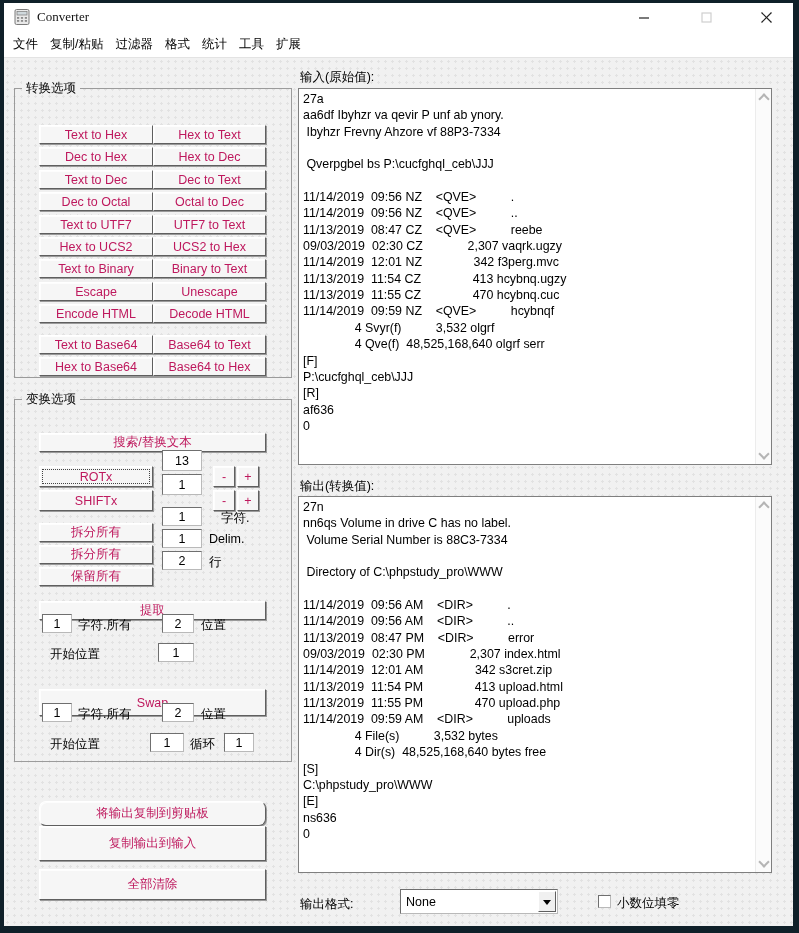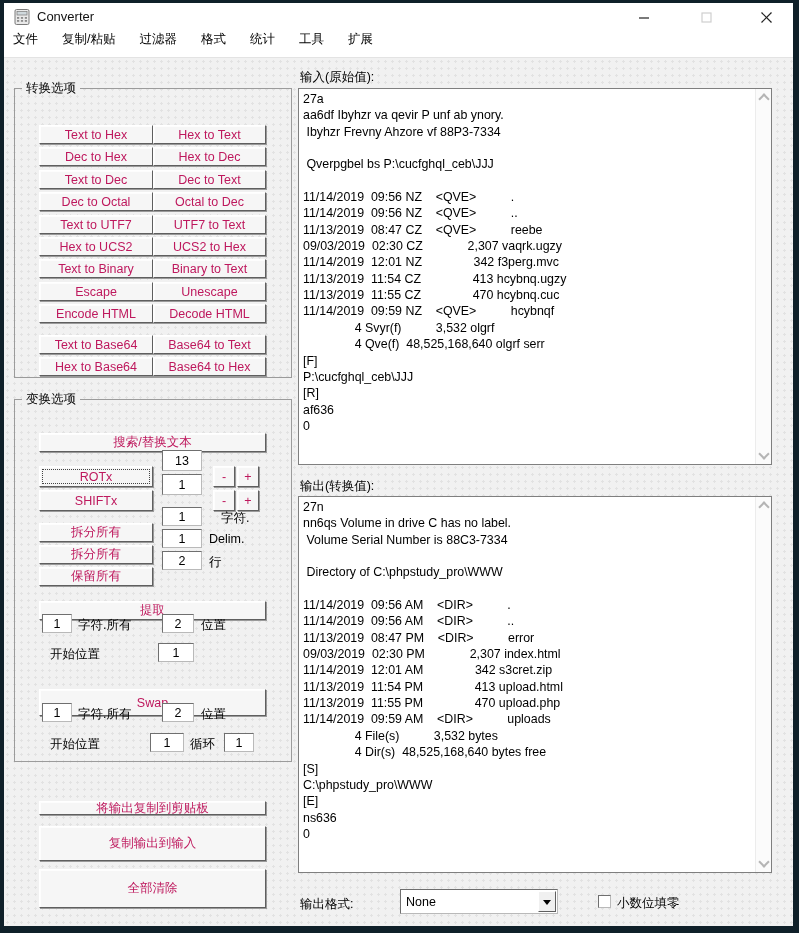--- a/index.html
+++ b/index.html
@@ -1,23 +1,23 @@
 <!DOCTYPE html>
 <html><head>
 <meta charset="utf-8">
 <style>
   html,body{margin:0;padding:0;}
   body{width:799px;height:933px;position:relative;font-family:"Liberation Sans",sans-serif;}
   .window{position:absolute;inset:0;background:#0f2029;}
   .app{position:absolute;left:4px;top:3px;width:789px;height:923px;background:#ffffff;overflow:hidden;}
-  .titlebar{position:absolute;left:0;top:0;width:100%;height:28px;background:#ffffff;}
+  .titlebar{position:absolute;left:0;top:0;width:100%;height:28px;background:#ffffff;font-family:Liberation Serif, serif;}
   .app-icon{position:absolute;left:10px;top:6px;width:16px;height:16px;}
   .title-text{position:absolute;left:33px;top:0;height:28px;line-height:28px;font-size:13px;color:#111;}
   .winbtn{position:absolute;top:0;width:40px;height:28px;display:flex;align-items:center;justify-content:center;}
-  .menubar{position:absolute;left:0;top:28px;width:100%;height:27px;background:#ffffff;border-bottom:1px solid #e3e3e3;display:flex;padding-left:9px;gap:24px;box-sizing:border-box;}
+  .menubar{position:absolute;left:0;top:28px;width:100%;height:27px;background:#ffffff;border-bottom:1px solid #e3e3e3;display:flex;align-items:center;padding-left:9px;gap:12px;box-sizing:border-box;}
   .menu-item{font-size:12.5px;color:#000;white-space:nowrap;}
   .body-bg{position:absolute;left:0;top:55px;width:100%;height:868px;background-color:#f1f1f1;
     background-image:radial-gradient(#e2e2e2 1px, transparent 1.1px);background-size:7px 7px;}
   .group{position:absolute;border:1px solid #9b9b9b;background:transparent;}
   .group-label{position:absolute;font-size:12.5px;color:#000;background:#f1f1f1;padding:0 4px;line-height:14px;}
   .btn{position:absolute;background:#f6f6f6;border:1px solid;border-color:#ffffff #5f5f5f #5f5f5f #ffffff;
     box-shadow:1px 1px 0 #9a9a9a, inset 1px 1px 0 #fdfdfd;display:flex;align-items:center;justify-content:center;
     font-size:12.5px;color:#be185d;box-sizing:border-box;cursor:default;white-space:nowrap;margin-top:16px;}
   .btn.focused{outline:1px dotted #444;outline-offset:-4px;}
   .numbox{position:absolute;background:#fff;border:1px solid;border-color:#6f6f6f #b9b9b9 #b9b9b9 #6f6f6f;
@@ -155,23 +155,23 @@
     <div class="btn" style="left:35px;top:670px;width:227px;height:27px;">Swap</div>
     <input class="numbox" style="left: 38px; top: 700px; width: 30px; height: 19px;" value="1">
     <span class="lbl" style="left:74px;top:703px;">字符.所有</span>
     <input class="numbox" style="left: 158px; top: 700px; width: 32px; height: 19px;" value="2">
     <span class="lbl" style="left:197px;top:703px;">位置</span>
     <span class="lbl" style="left:46px;top:733px;">开始位置</span>
     <input class="numbox" style="left: 146px; top: 730px; width: 34px; height: 19px;" value="1">
     <span class="lbl" style="left:186px;top:733px;">循环</span>
     <input class="numbox" style="left: 220px; top: 730px; width: 30px; height: 19px;" value="1">
 
-    <div class="btn" style="left:35px;top:782px;width:227px;height:14px;">将输出复制到剪贴板</div>
+    <div class="btn" style="left:35px;top:782px;width:227px;height:25px;border-radius:7px;">将输出复制到剪贴板</div>
     <div class="btn" style="left:35px;top:807px;width:227px;height:35px;">复制输出到输入</div>
-    <div class="btn" style="left:35px;top:850px;width:227px;height:39px;">全部清除</div>
+    <div class="btn" style="left:35px;top:850px;width:227px;height:31px;">全部清除</div>
 
     <span class="lbl" style="left:296px;top:66px;">输入(原始值):</span>
     <div class="textbox" style="left:294px;top:85px;width:474px;height:377px;">
       <div class="textbox-content">27a
 aa6df Ibyhzr va qevir P unf ab ynory.
  Ibyhzr Frevny Ahzore vf 88P3-7334
 
  Qverpgbel bs P:\cucfghql_ceb\JJJ
 
 11/14/2019  09:56 NZ    &lt;QVE&gt;          .

